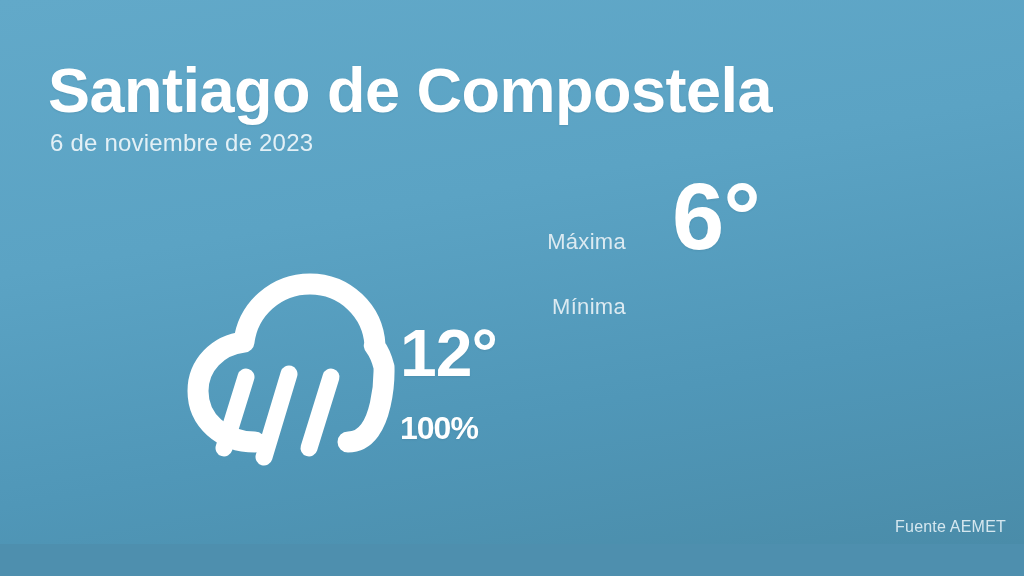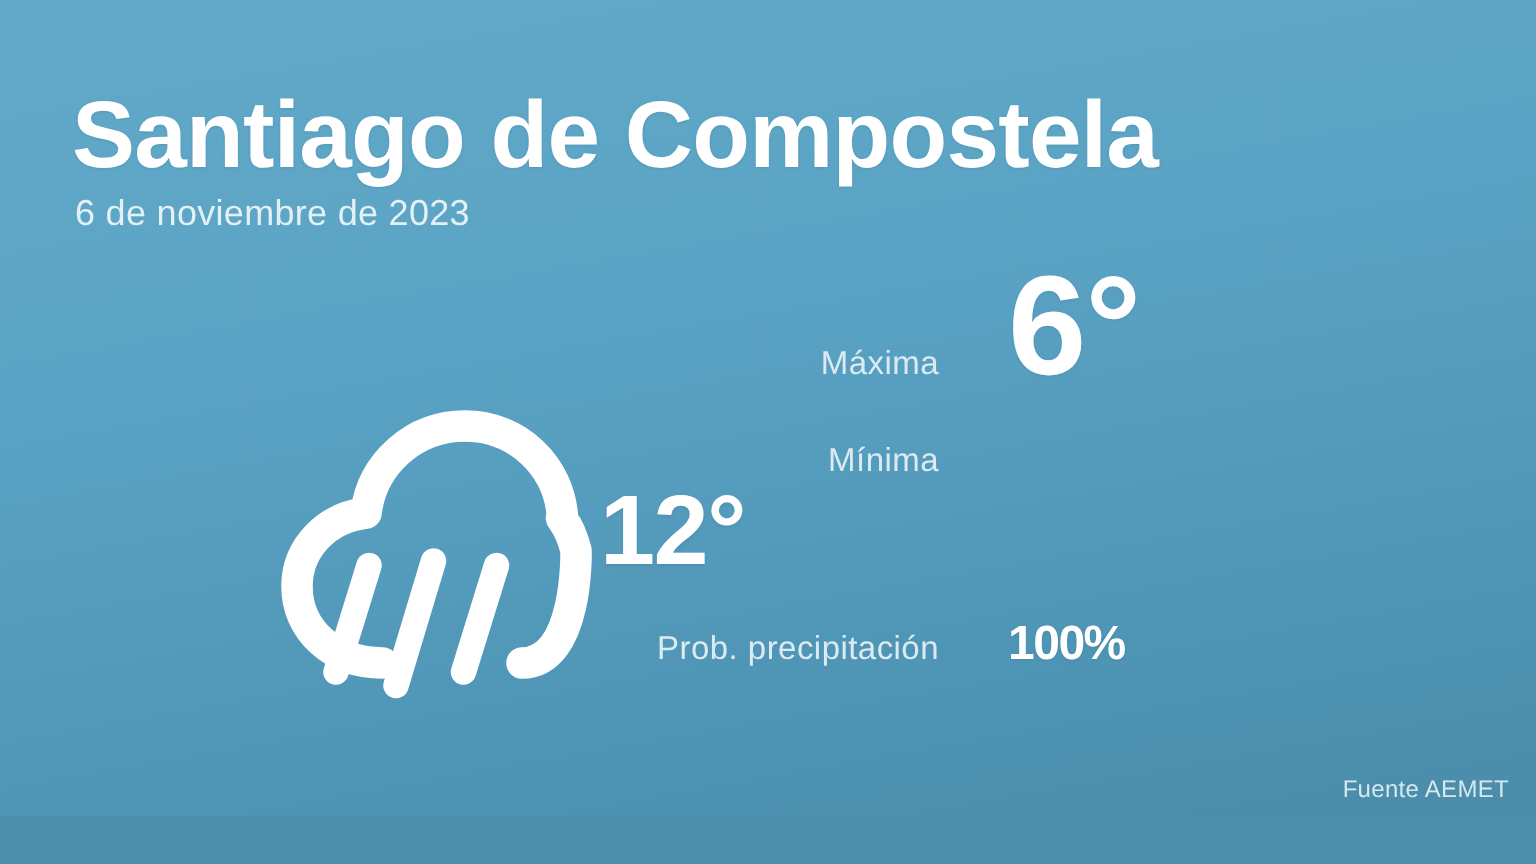--- a/index.html
+++ b/index.html
@@ -138,20 +138,19 @@
   <div id="stats">
     <div class="stat-row" id="row-max">
       <span class="stat-label">Máxima</span>
       <span class="stat-value">6°</span>
     </div>
     <div class="stat-row" id="row-min">
       <span class="stat-label">Mínima</span>
       <span class="stat-value">12°</span>
     </div>
     <div class="stat-row" id="row-precip">
-      <span class="stat-label">Prob. precipitación</span>
       <span class="stat-value">100%</span>
     </div>
   </div>
 
   <div id="source-footer">Fuente AEMET</div>
 
 </div>
 
 </body></html>

